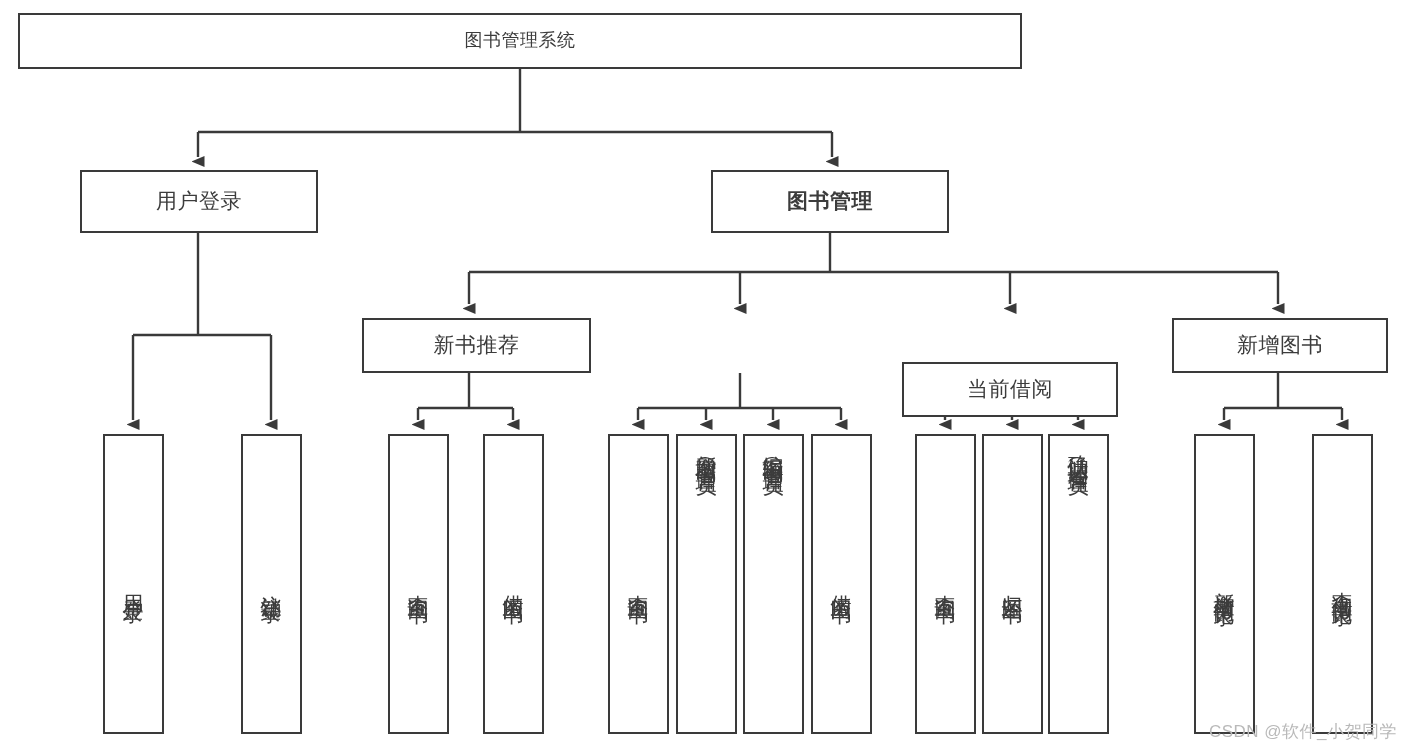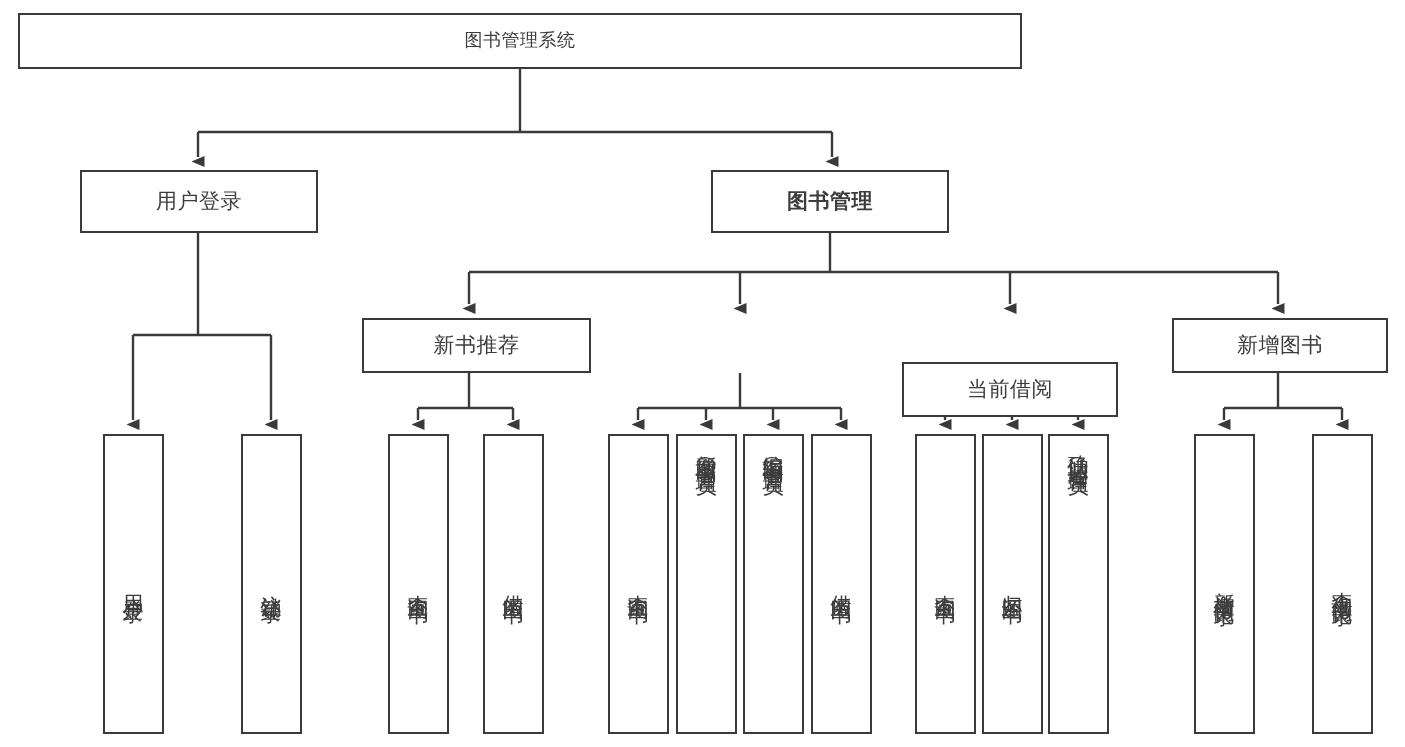--- a/index.html
+++ b/index.html
@@ -198,14 +198,15 @@
     <span class="label">确认归还（管理员）</span>
   </div>
 
   <div class="node v centered" style="left:1194px; top:434px; width:61px; height:300px;">
     <span class="label">新增借阅记录</span>
   </div>
   <div class="node v centered" style="left:1312px; top:434px; width:61px; height:300px;">
     <span class="label">查询借阅记录</span>
   </div>
 
+  <div class="watermark">CSDN @软件_小贺同学</div>
 
 </div>
 
 </body></html>

